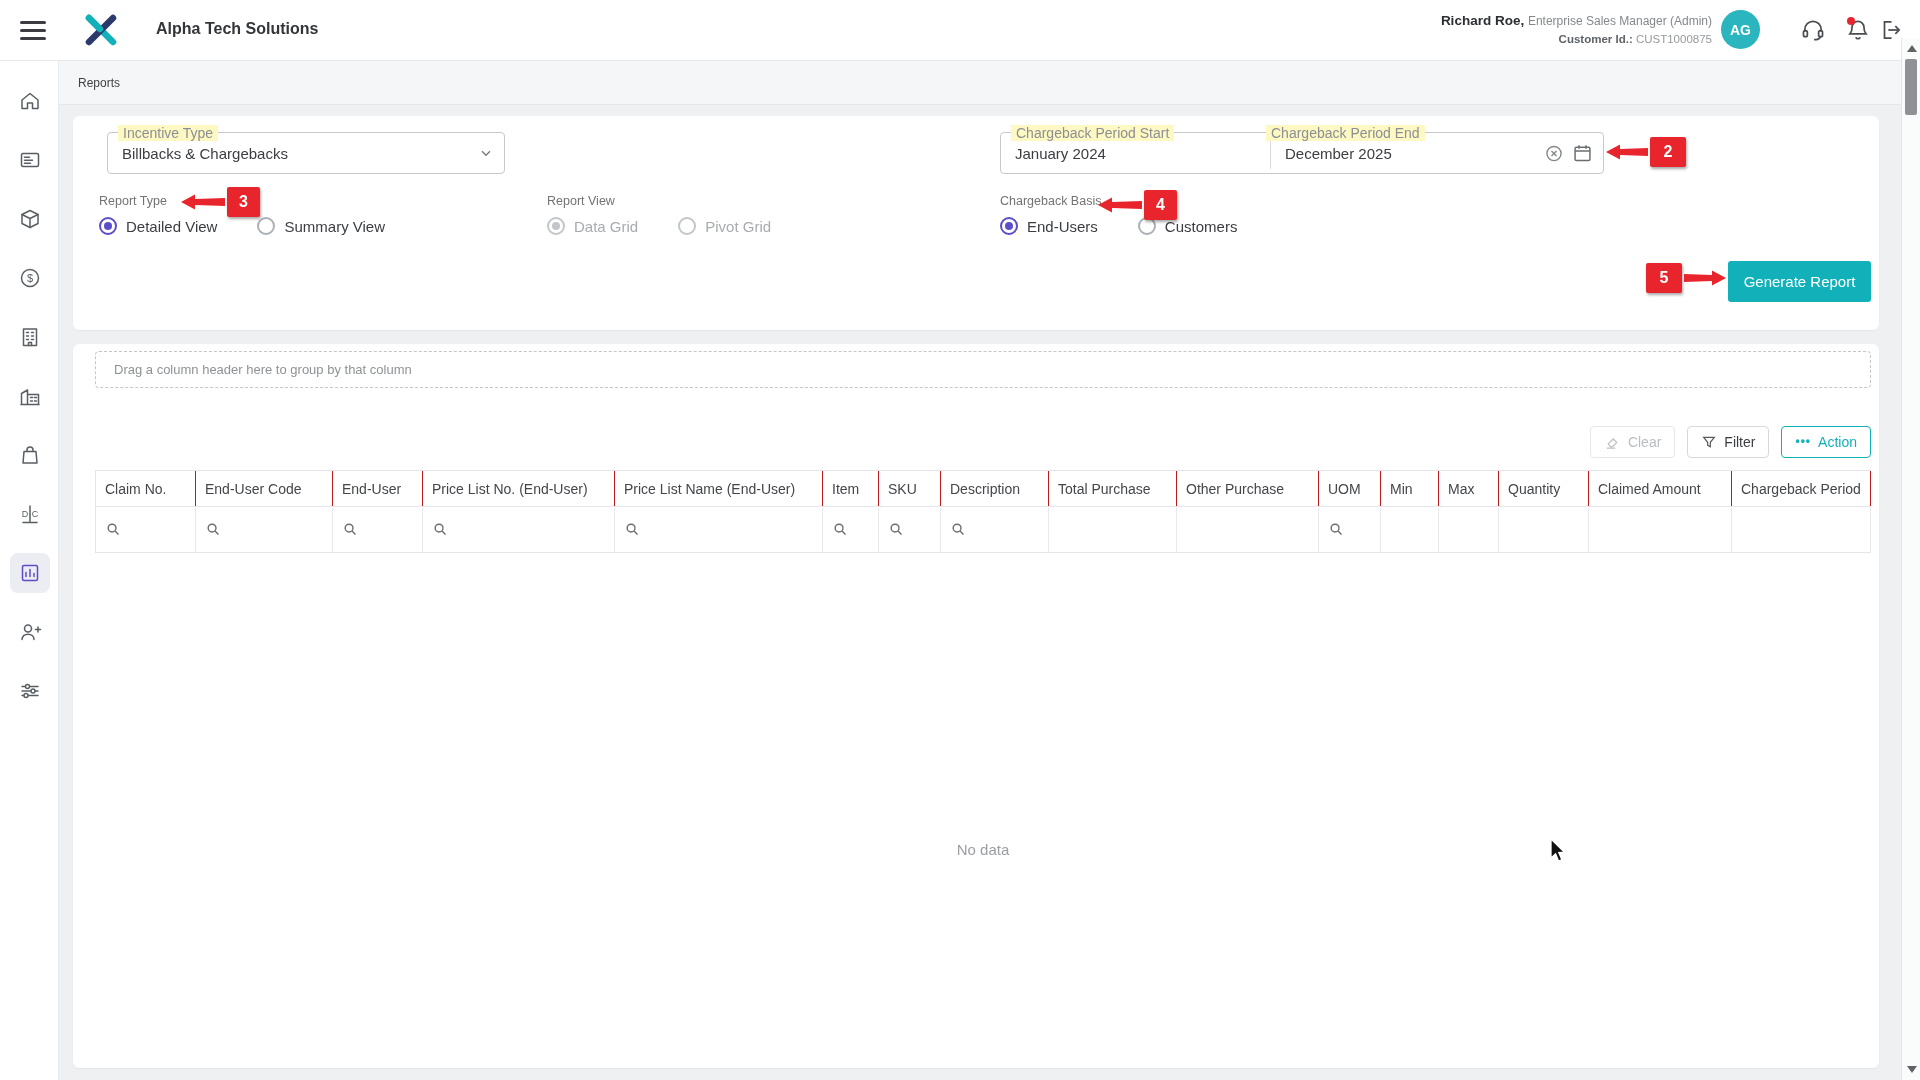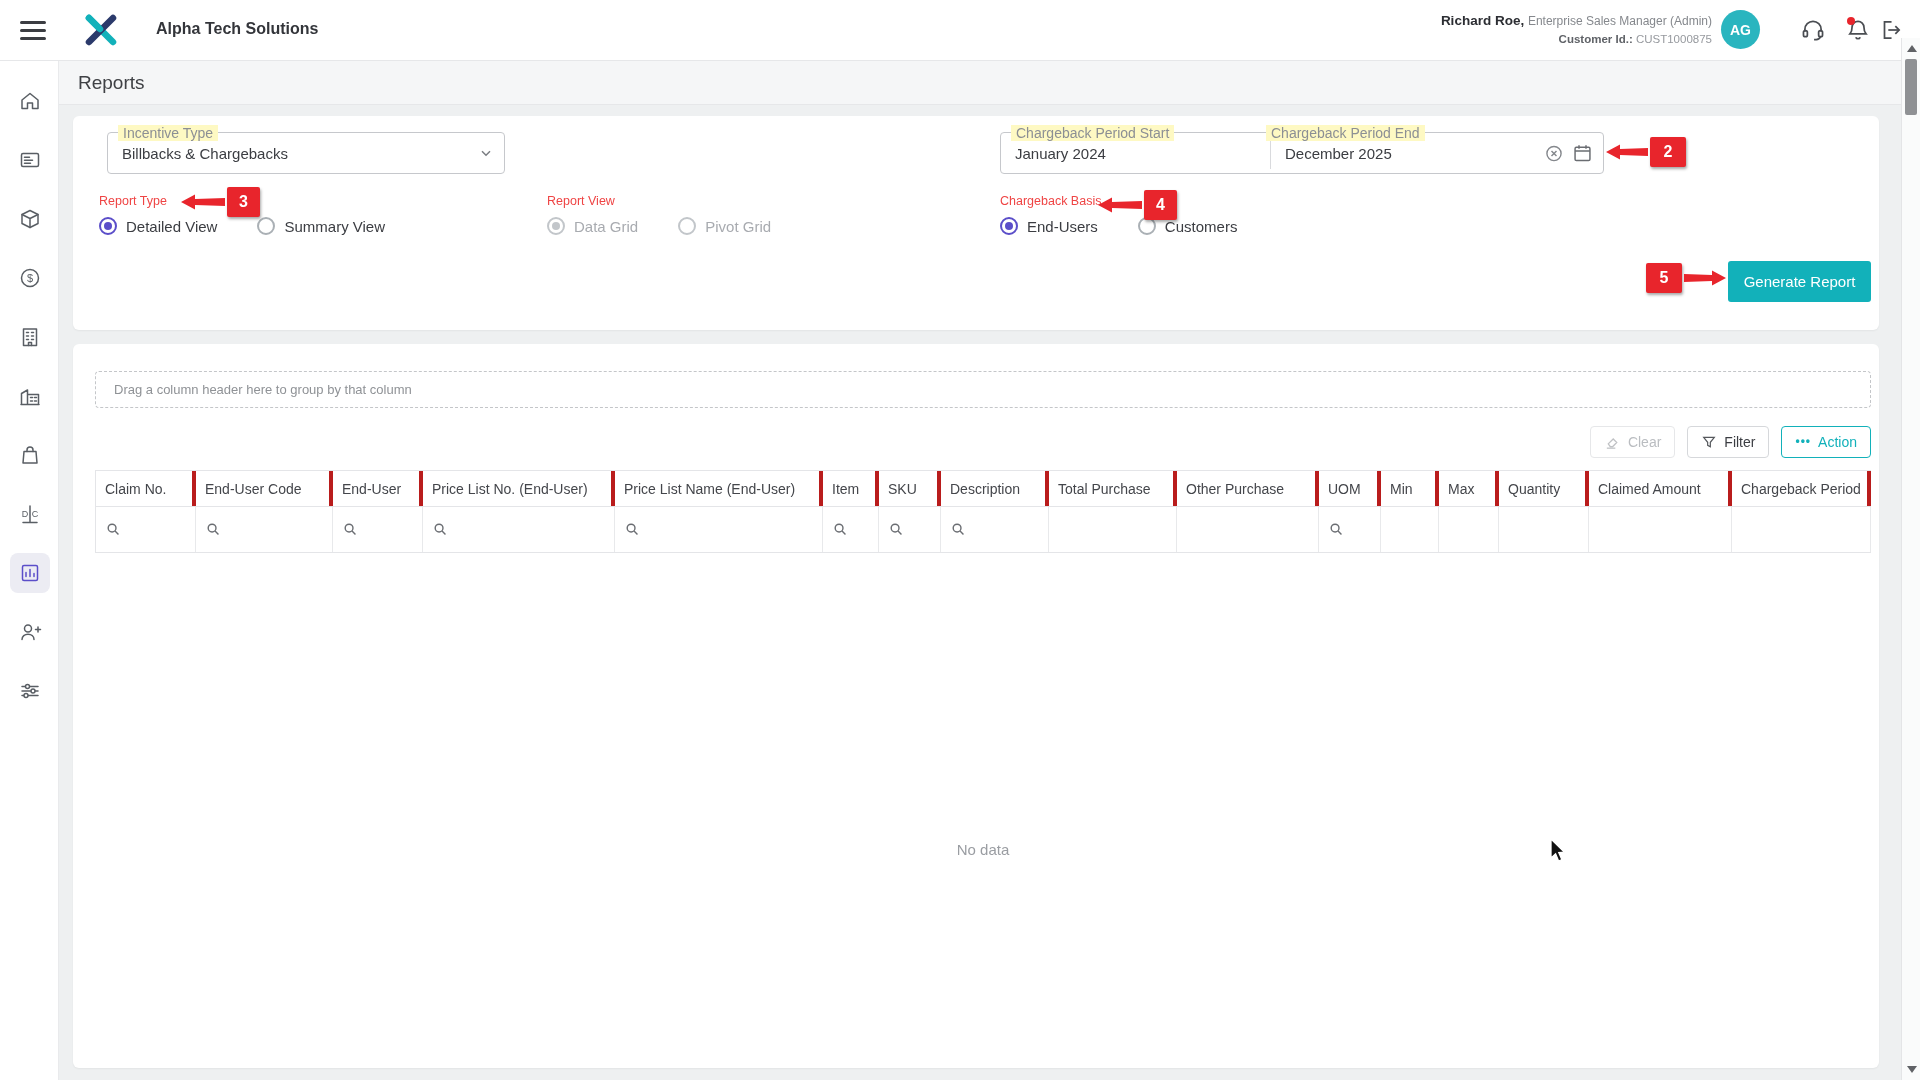--- a/index.html
+++ b/index.html
@@ -40,65 +40,65 @@
 
   
   .sidebar{position:absolute;left:0;top:61px;width:59px;bottom:0;background:#fff;border-right:1px solid #e9eaec;padding-top:10px;z-index:5;}
   .side-item{width:59px;height:59px;display:flex;align-items:center;justify-content:center;cursor:pointer;}
   .icon-wrap{width:40px;height:40px;display:flex;align-items:center;justify-content:center;border-radius:8px;}
   .side-item.active .icon-wrap{background:#ececf3;}
   .side-item.active svg path,.side-item.active svg rect,.side-item.active svg circle{stroke:var(--purple);}
 
   
   .crumb-bar{position:absolute;left:59px;top:61px;right:19px;height:44px;background:#f5f6f7;border-bottom:1px solid #e6e7e9;display:flex;align-items:center;padding-left:19px;}
-  .crumb{font-size:19px;color:#3f4145;}
+  .crumb{font-size:12px;color:#3f4145;}
 
   
   .card{position:absolute;left:73px;top:116px;width:1806px;height:214px;background:#fff;border-radius:6px;box-shadow:0 1px 2px rgba(0,0,0,.05);}
   .mfield{position:absolute;height:42px;border:1px solid #c6c8cc;border-radius:4px;background:#fff;}
   .mfield.focused{border:2px solid var(--purple);}
   .mlabel{position:absolute;top:-8px;left:10px;background:#fef9c3;padding:0 5px;font-size:14px;color:#8c8f94;white-space:nowrap;}
   .mfield.focused .mlabel{color:var(--purple);}
   .mvalue{position:absolute;left:14px;top:0;bottom:0;display:flex;align-items:center;font-size:15px;color:#3b3d42;white-space:nowrap;}
   .chev{position:absolute;right:10px;top:50%;transform:translateY(-50%);}
   .pdivider{position:absolute;left:269px;top:4px;bottom:4px;width:1px;background:#d9dadd;}
   .pend-label{left:265px;}
   .pend-value{left:284px;}
   .pend-icons{position:absolute;right:10px;top:50%;transform:translateY(-50%);display:flex;gap:8px;align-items:center;}
   .pend-icons span{cursor:pointer;}
 
   .rgroup{position:absolute;}
-  .rgroup-label{font-size:12.5px;color:#ef4444;margin-bottom:9px;}
+  .rgroup-label{font-size:12.5px;color:#737373;margin-bottom:9px;}
   .radio-row{display:flex;gap:40px;align-items:center;}
   .radio-opt{display:flex;gap:9px;align-items:center;cursor:pointer;font-size:15px;color:#3b3d42;}
   .rb{width:18px;height:18px;border-radius:50%;border:2px solid #aab0b5;background:#fff;position:relative;flex:0 0 auto;}
   .rb.sel{border-color:var(--purple);}
   .rb.sel::after{content:'';position:absolute;inset:3px;border-radius:50%;background:var(--purple);}
   .rb.dis{border-color:#c2c6ca;}
   .rb.dis.sel::after{background:#c2c6ca;}
   .dis-text{color:#a8abb0;}
 
   .gen-btn{position:absolute;left:1655px;top:145px;width:143px;height:41px;background:var(--teal);color:#fff;border:none;border-radius:3px;font-size:15px;font-family:"Liberation Sans",sans-serif;cursor:pointer;}
 
   
   .badge{position:absolute;width:36px;height:30px;background:var(--red);color:#fff;font-weight:700;font-size:16px;display:flex;align-items:center;justify-content:center;border-radius:2px;box-shadow:1px 2px 3px rgba(0,0,0,.35);z-index:30;}
   .ann-arrow{position:absolute;z-index:30;}
   .ann-arrow polygon{fill:var(--red);}
 
   
   .panel{position:absolute;left:73px;top:344px;width:1806px;height:724px;background:#fff;border-radius:6px;box-shadow:0 1px 2px rgba(0,0,0,.05);}
-  .groupbox{position:absolute;left:22px;right:8px;top:27px;height:37px;border:1px dashed #c4c6c9;border-radius:4px;display:flex;align-items:center;padding-left:18px;font-size:13px;color:#8f9296;}
+  .groupbox{position:absolute;left:22px;right:8px;top:7px;height:37px;border:1px dashed #c4c6c9;border-radius:4px;display:flex;align-items:center;padding-left:18px;font-size:13px;color:#8f9296;}
   .gtoolbar{position:absolute;right:8px;top:82px;display:flex;gap:12px;align-items:center;}
   .tbtn{height:32px;display:flex;align-items:center;gap:7px;padding:0 13px;border-radius:4px;background:#fff;font-size:14px;cursor:pointer;border:1px solid #d6d8db;}
   .tbtn.disabled{color:#babdc1;border-color:#e6e7e9;cursor:default;}
   .tbtn.filter{color:#3b3d42;}
   .tbtn.action{border-color:var(--teal);color:var(--teal);}
   .action-dots{letter-spacing:1px;font-weight:700;font-size:12px;position:relative;top:-1px;}
   .gheader{position:absolute;left:22px;top:126px;width:1776px;height:37px;display:flex;border-top:1px solid #e4e5e8;border-bottom:1px solid #e4e5e8;border-left:1px solid #e4e5e8;}
-  .gcol{display:flex;align-items:center;padding:0 9px;font-size:14px;color:#44464b;border-right:4px solid #b91c1c;white-space:nowrap;overflow:hidden;cursor:pointer;}
+  .gcol{display:flex;align-items:center;padding:0 9px;font-size:14px;color:#44464b;border-right:1px solid #b91c1c;white-space:nowrap;overflow:hidden;cursor:pointer;}
   .gfilter{position:absolute;left:22px;top:163px;width:1776px;height:46px;display:flex;border-bottom:1px solid #e4e5e8;border-left:1px solid #e4e5e8;}
   .fcell{display:flex;align-items:center;padding:0 9px;border-right:1px solid #e8e9eb;}
   .nodata{position:absolute;left:22px;width:1776px;top:497px;text-align:center;font-size:15px;color:#9a9da2;}
 
   
   .scrollbar{position:absolute;right:0;top:38px;bottom:0;width:19px;background:#fafbfb;border-left:1px solid #e4e5e7;z-index:40;}
   .sb-arrow{position:absolute;left:4.5px;width:0;height:0;border-left:5px solid transparent;border-right:5px solid transparent;}
   .sb-up{top:7px;border-bottom:7px solid #606266;}
   .sb-down{bottom:7px;border-top:7px solid #606266;}
   .sb-thumb{position:absolute;left:3px;top:21px;width:12px;height:56px;background:#8f9194;border-radius:2px;}

